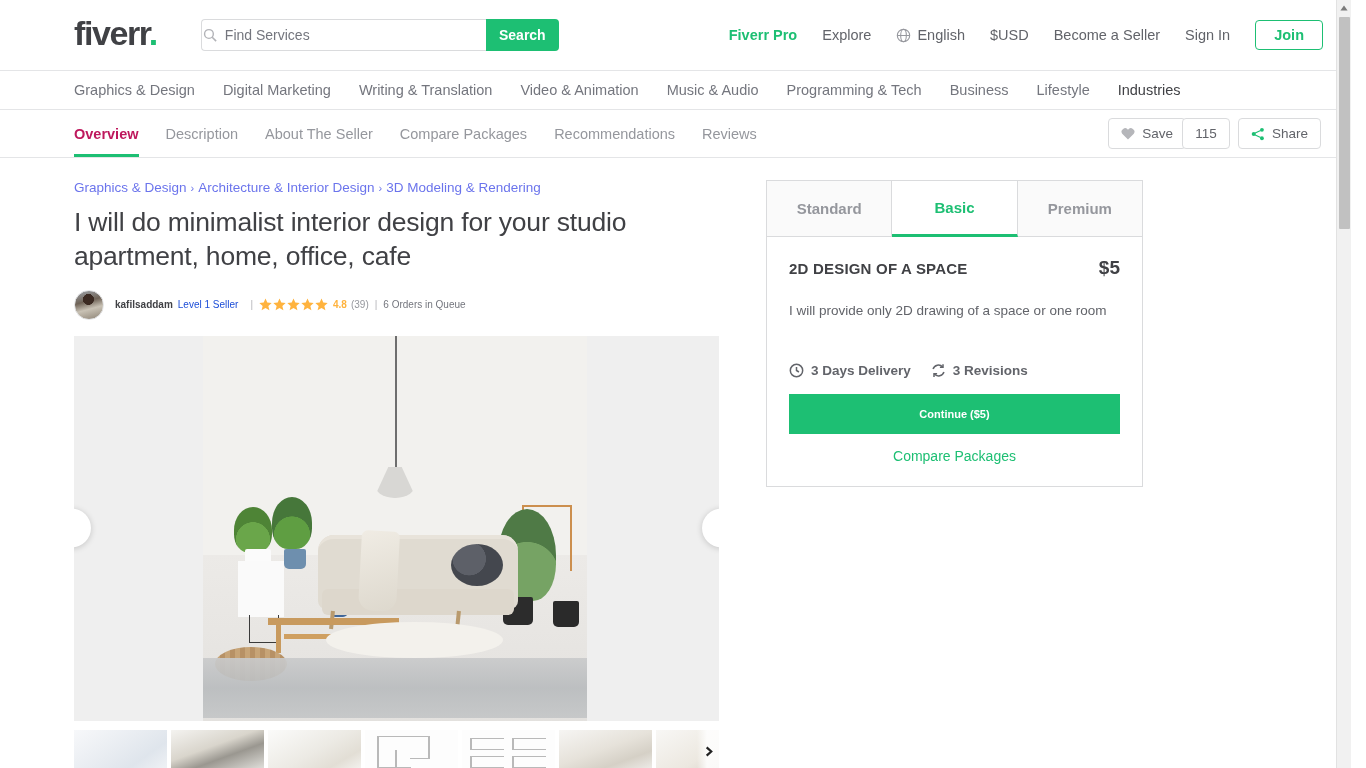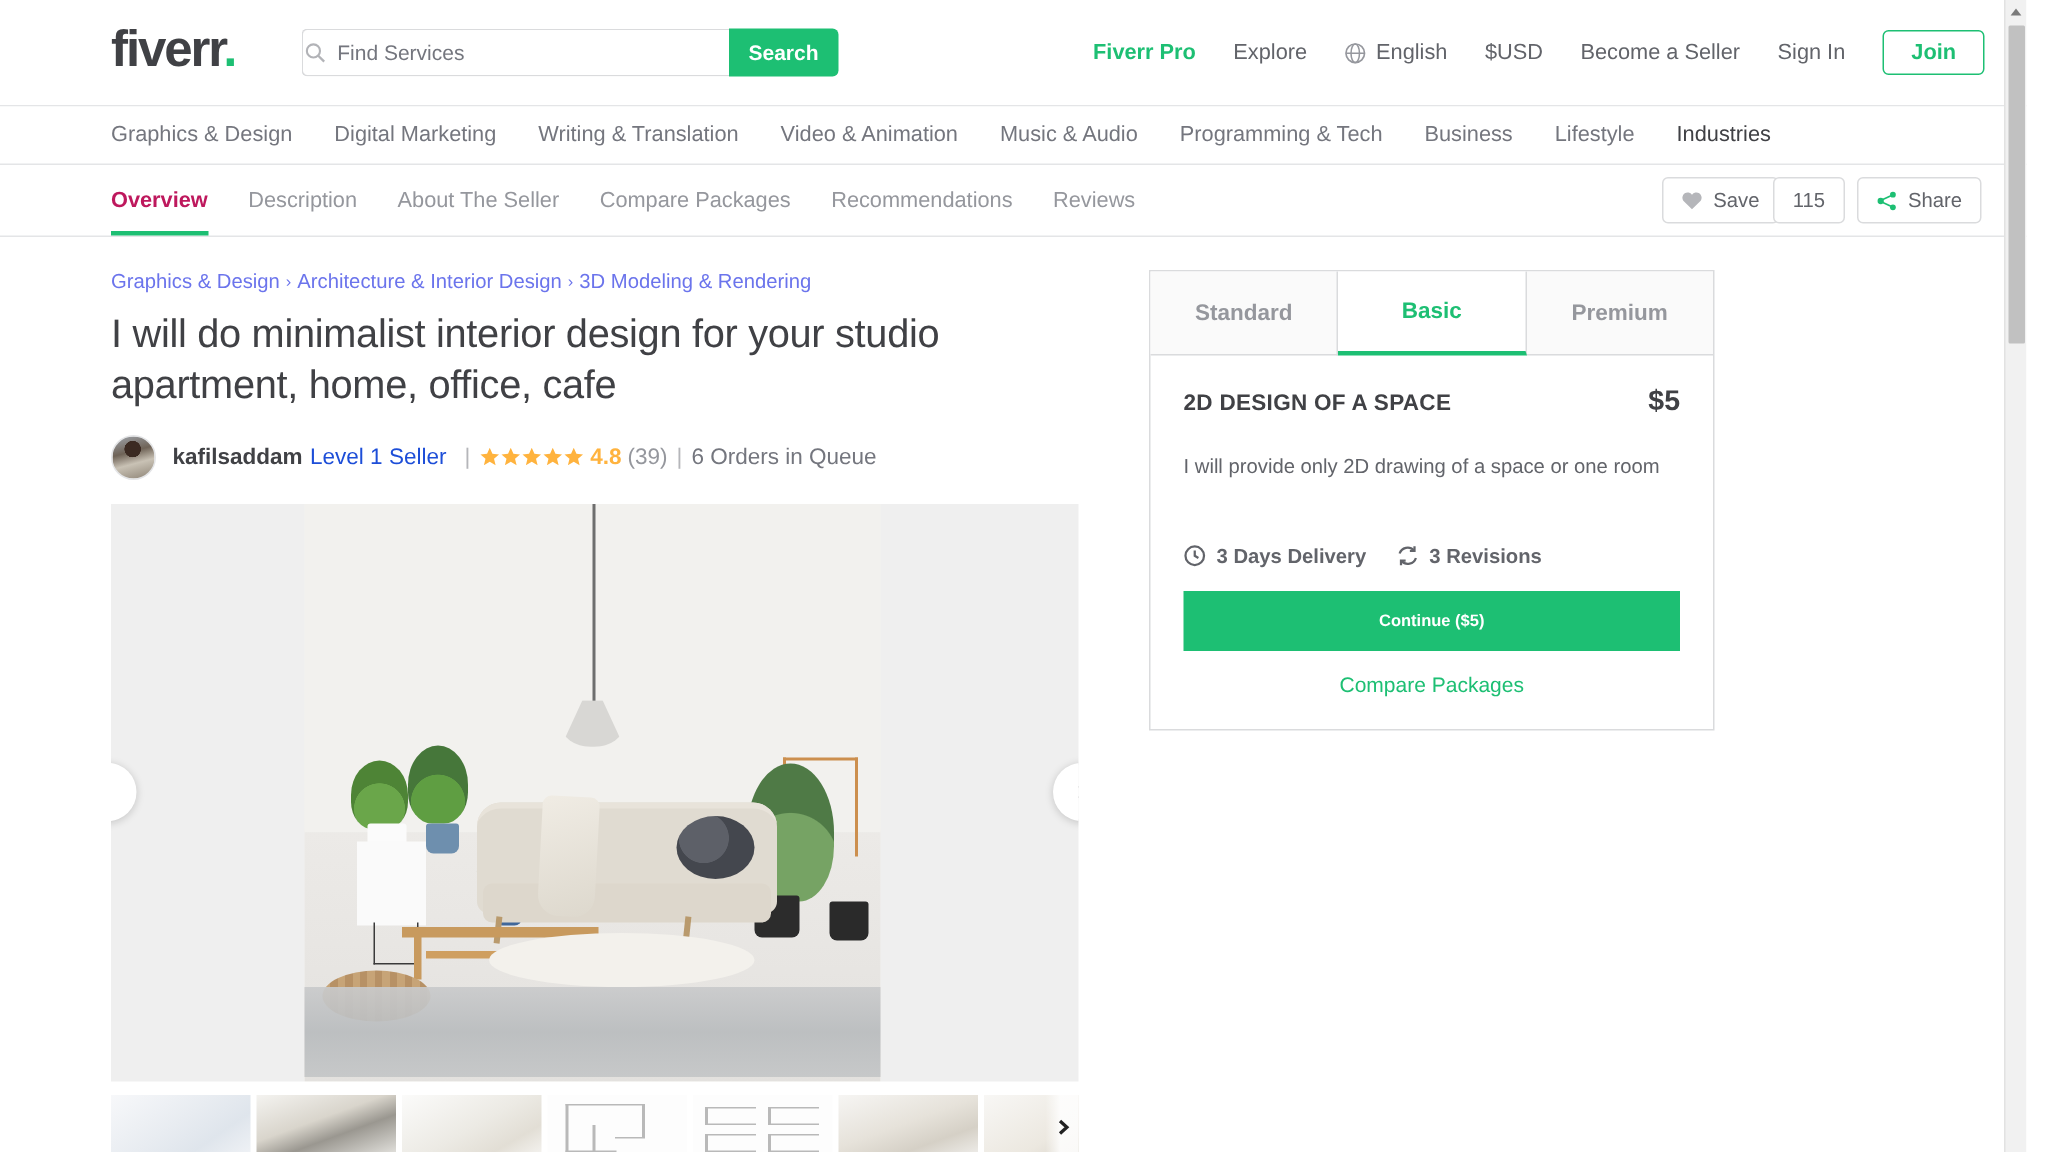--- a/index.html
+++ b/index.html
@@ -227,21 +227,21 @@
     font-weight: 400;
     color: #404145;
     letter-spacing: -0.2px;
     margin-bottom: 16px;
   }
 
   .seller-row {
     display: flex;
     align-items: center;
     gap: 0;
-    font-size: 15px;
+    font-size: 10px;
     color: #74767e;
     margin-bottom: 16px;
   }
   .avatar {
     width: 30px; height: 30px;
     border-radius: 50%;
     margin-right: 11px;
     flex-shrink: 0;
     background:
       radial-gradient(circle at 48% 30%, #3b2a22 0 22%, transparent 23%),

